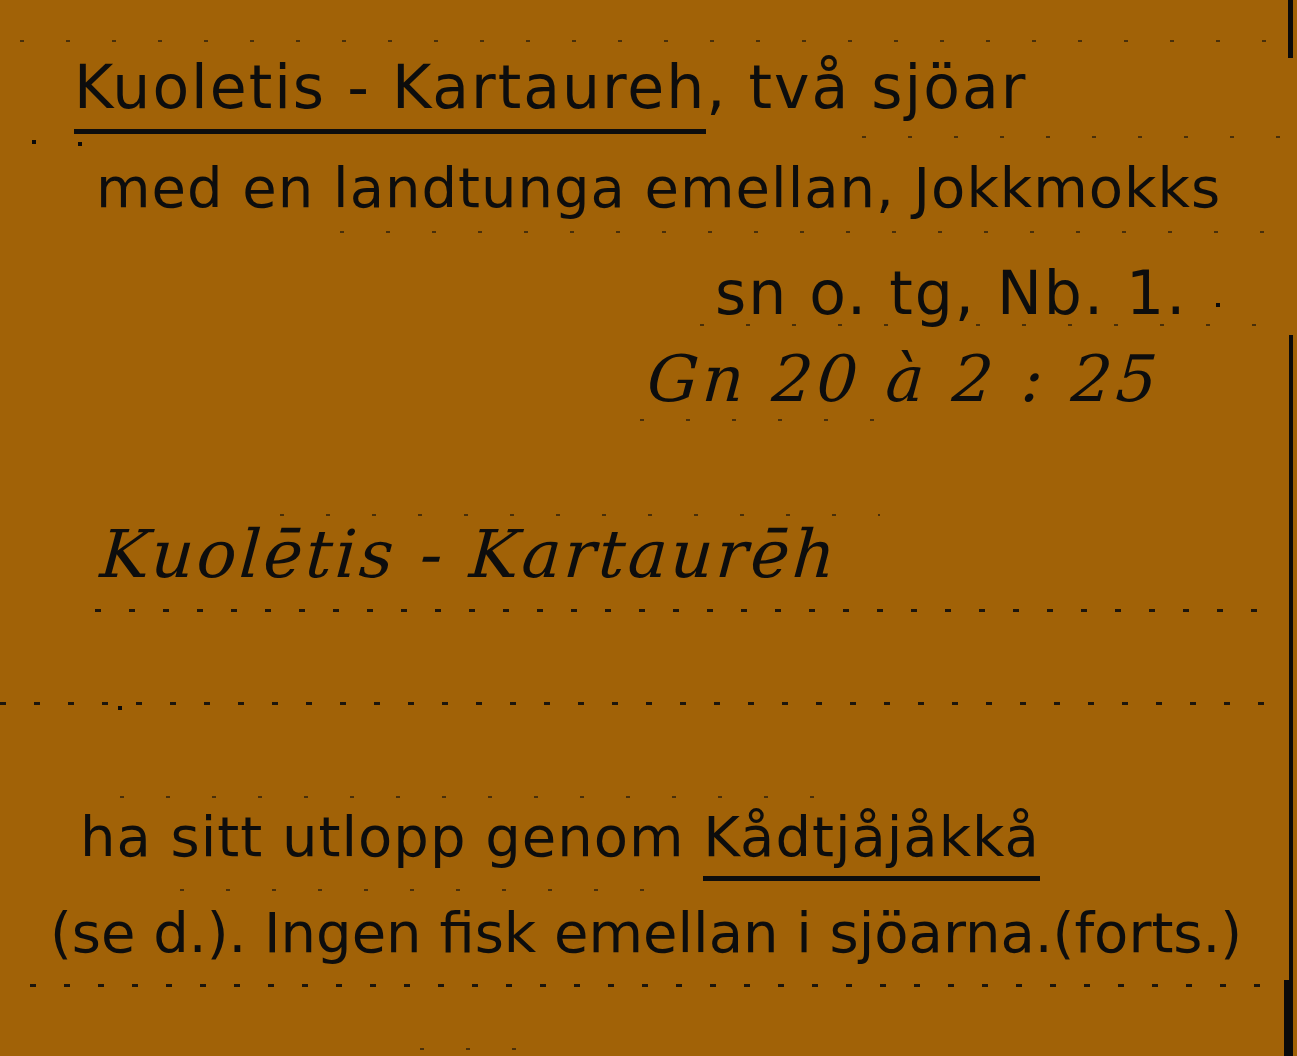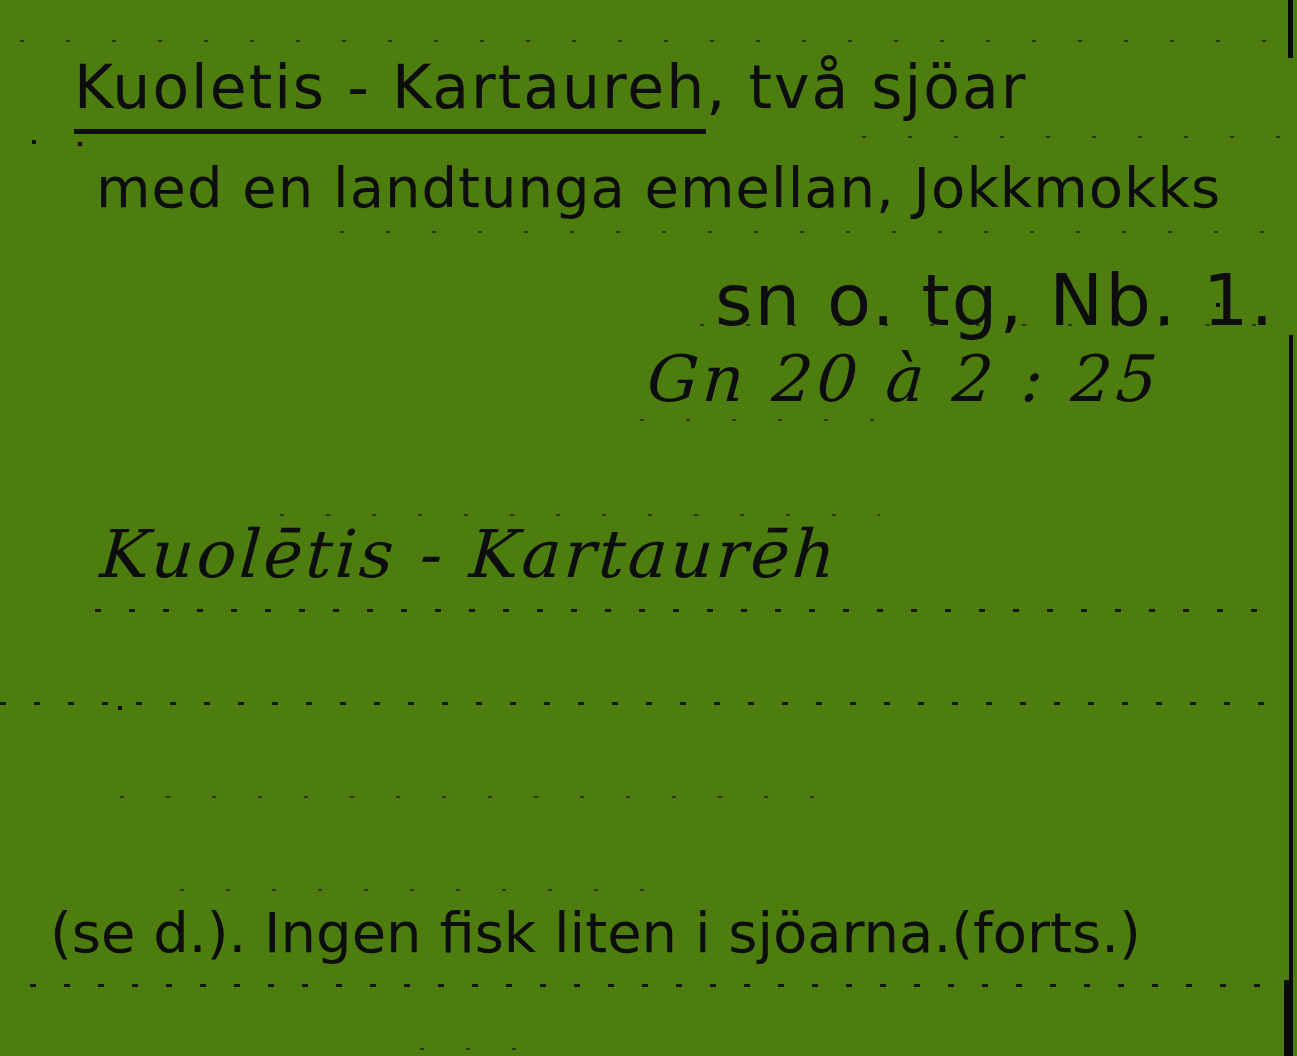--- a/index.html
+++ b/index.html
@@ -4,21 +4,21 @@
 <style>
   html, body {
     margin: 0;
     padding: 0;
     background: #ffffff;
   }
   .page {
     position: relative;
     width: 1297px;
     height: 1056px;
-    background: #4d7c0f;
+    background: #a16207;
     overflow: hidden;
     font-family: "DejaVu Sans", sans-serif;
     color: #0d0d0d;
   }
   
   .hand {
     position: absolute;
     white-space: nowrap;
     color: #0d0d0d;
     font-family: "DejaVu Sans", sans-serif;
@@ -26,21 +26,21 @@
   }
   
   .cursive {
     font-family: "DejaVu Serif", serif;
     font-style: italic;
     transform: skewX(-4deg);
     transform-origin: left bottom;
   }
   .l1 { top: 52px;  left: 74px;  font-size: 60px; letter-spacing: 2px; }
   .l2 { top: 155px; left: 96px;  font-size: 56px; }
-  .l3 { top: 258px; left: 715px; font-size: 72px; letter-spacing: 2px; }
+  .l3 { top: 258px; left: 715px; font-size: 60px; letter-spacing: 2px; }
   .l4 { top: 342px; left: 645px; font-size: 64px; letter-spacing: 4px; }
   .l5 { top: 516px; left: 98px;  font-size: 66px; letter-spacing: 3px; }
   .l6 { top: 712px; left: 84px;  font-size: 56px; }
   .l7 { top: 804px; left: 80px;  font-size: 56px; }
   .l8 { top: 900px; left: 50px;  font-size: 56px; letter-spacing: 0px; }
   .underlined {
     border-bottom: 5px solid #0d0d0d;
     padding-bottom: 7px;
   }
   
@@ -100,16 +100,19 @@
 
   <div class="hand l2">med en landtunga emellan, Jokkmokks</div>
 
   <div class="hand l3">sn o. tg, Nb. 1.</div>
 
   <div class="hand l4 cursive">Gn 20 à 2 : 25</div>
 
   <div class="hand l5 cursive">Kuolētis - Kartaurēh</div>
 
 
+  <div class="hand l7">
+    <span>ha sitt utlopp genom </span><span class="underlined">Kådtjåjåkkå</span>
+  </div>
 
-  <div class="hand l8">(se d.). Ingen fisk liten i sjöarna.(forts.)</div>
+  <div class="hand l8">(se d.). Ingen fisk emellan i sjöarna.(forts.)</div>
 
 </div>
 
 </body></html>

